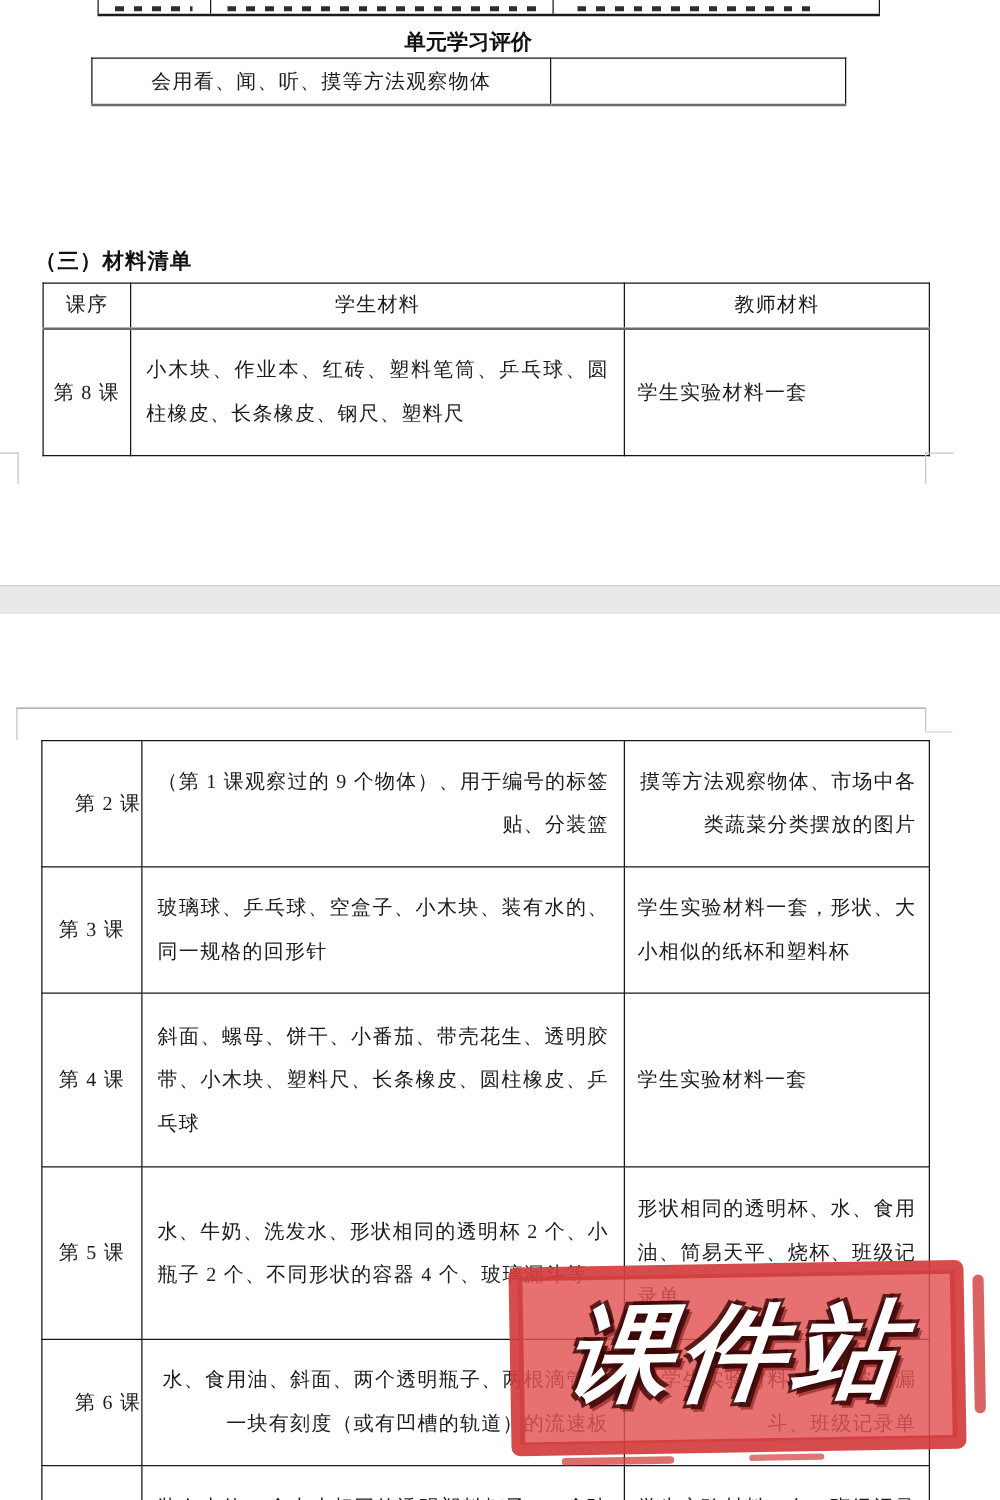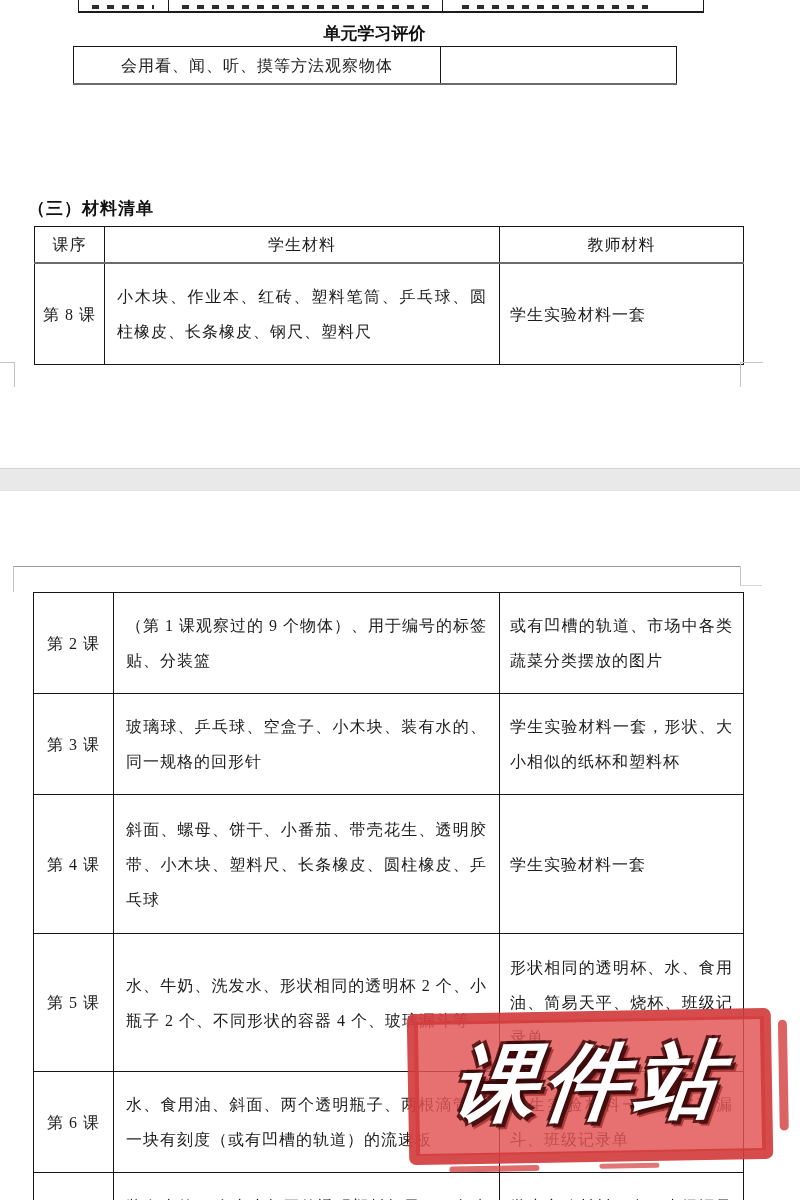--- a/index.html
+++ b/index.html
@@ -26,21 +26,21 @@
      vertical-align:middle;overflow:hidden;padding:0;}
   .c-center{text-align:center;}
   .c-left{text-align:justify;padding:1px 12px;}
   .c-left3{text-align:justify;padding:15px 10px;}
   tr.sep td{border-bottom:2px solid #6a6a6a;}
 
   .eval{left:73px;top:46px;width:603px;}
   .m1{left:34px;top:226px;width:709px;}
   .m2{left:33px;top:592px;width:710px;}
   tr.h35 td{height:35px;} tr.h36 td{height:36px;} tr.h32 td{height:31px;margin-top:16px;}
-  tr.h70 td{height:70px;} tr.h69 td{height:68px;} tr.h108 td{height:107px;} tr.h109 td{height:108px;}
+  tr.h70 td{height:70px;} tr.h69 td{height:68px;text-align:right;} tr.h108 td{height:107px;} tr.h109 td{height:108px;}
 
   
   .mark-bl{position:absolute;left:0;top:362px;width:14px;height:24px;
            border-top:1px solid #c4c4c4;border-right:1px solid #c4c4c4;}
   .mark-br{position:absolute;left:740px;top:362px;width:22px;height:24px;
            border-top:1px solid #c4c4c4;border-left:1px solid #c4c4c4;}
   .band{position:absolute;left:0;top:468px;width:800px;height:21px;background:#e9e9e9;
         border-top:1px solid #d2d2d2;border-bottom:1px solid #e2e2e2;}
   .p2line{position:absolute;left:13px;top:566px;width:727px;height:1px;background:#9a9a9a;}
   .p2left{position:absolute;left:13px;top:566px;width:1px;height:26px;background:#c4c4c4;}
@@ -132,21 +132,21 @@
   <table class="m2">
     <colgroup>
         <col style="width:80px">
         <col style="width:386px">
         <col style="width:244px">
       </colgroup>
     <tbody>
         <tr class="h69">
       <td class="c-center">第 2 课</td>
       <td class="c-left">（第 1 课观察过的 9 个物体）、用于编号的标签贴、分装篮</td>
-      <td class="c-left3">或有凹槽的轨道、市场中各类蔬菜分类摆放的图片</td>
+      <td class="c-left3">摸等方法观察物体、市场中各类蔬菜分类摆放的图片</td>
     </tr>
     <tr class="h70">
       <td class="c-center">第 3 课</td>
       <td class="c-left">玻璃球、乒乓球、空盒子、小木块、装有水的、同一规格的回形针</td>
       <td class="c-left3">学生实验材料一套，形状、大小相似的纸杯和塑料杯</td>
     </tr>
     <tr class="h109">
       <td class="c-center">第 4 课</td>
       <td class="c-left">斜面、螺母、饼干、小番茄、带壳花生、透明胶带、小木块、塑料尺、长条橡皮、圆柱橡皮、乒乓球</td>
       <td class="c-left3">学生实验材料一套</td>

